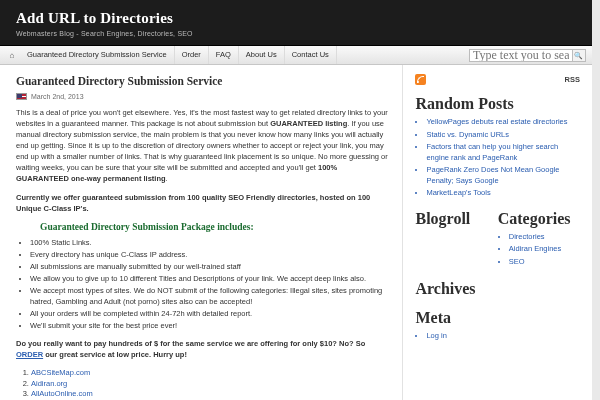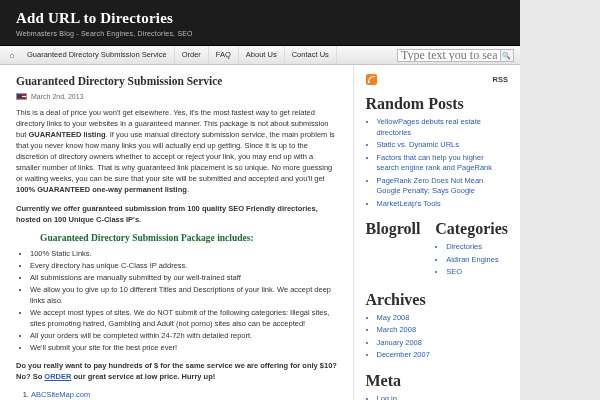--- a/index.html
+++ b/index.html
@@ -4,21 +4,21 @@
 <style>
   * { box-sizing: border-box; }
   html, body {
     margin: 0; padding: 0;
     width: 600px; height: 400px;
     overflow: hidden;
     background: #e9e9e9;
     font-family: "Liberation Sans", sans-serif;
   }
   #page {
-    width: 520px; height: 400px;
+    width: 592px; height: 400px;
     position: relative;
     background: #0c4a6e;
     overflow: hidden;
   }
   
   .header {
     background: #1c1c1c;
     height: 46px;
     padding: 6px 0 0 16px;
     border-bottom: 1px solid #000;
@@ -307,26 +307,20 @@
           <ul class="side-list">
             <li><a href="#">Directories</a></li>
             <li><a href="#">Aidiran Engines</a></li>
             <li><a href="#">SEO</a></li>
           </ul>
         </div>
       </div>
 
       <div class="side-block">
         <div class="side-h">Archives</div>
-        <ul class="side-list">
-          <li><a href="#">May 2008</a></li>
-          <li><a href="#">March 2008</a></li>
-          <li><a href="#">January 2008</a></li>
-          <li><a href="#">December 2007</a></li>
-        </ul>
       </div>
 
       <div class="side-block">
         <div class="side-h">Meta</div>
         <ul class="side-list">
           <li><a href="#">Log in</a></li>
         </ul>
       </div>
 
     </div>

